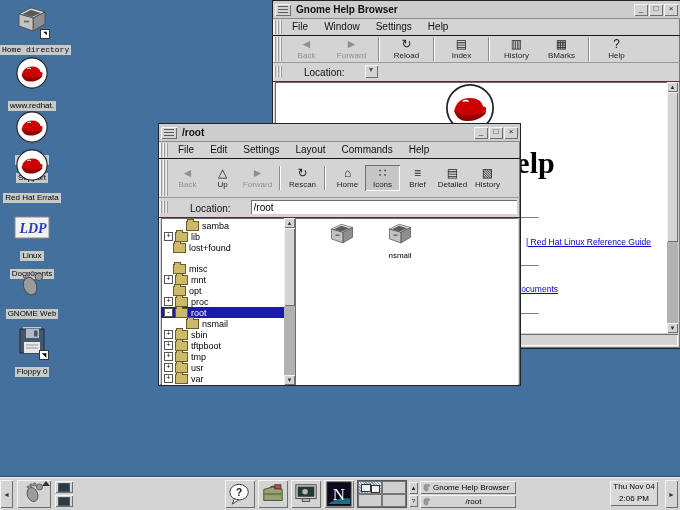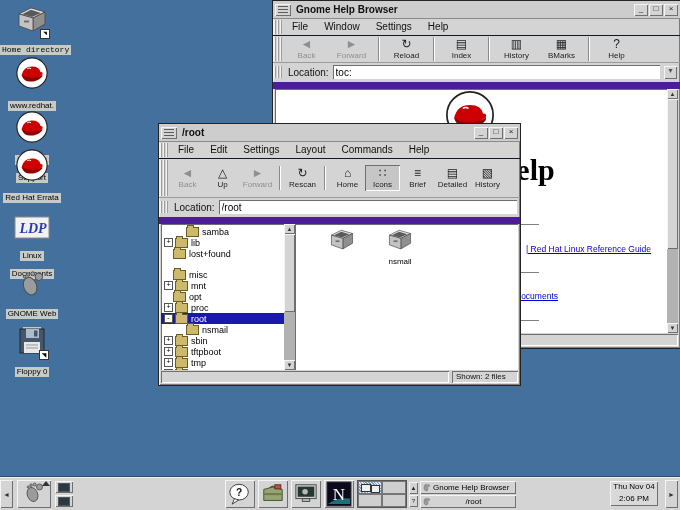--- a/index.html
+++ b/index.html
@@ -31,21 +31,21 @@
     background:repeating-linear-gradient(90deg,#f1f1f1 0 1px,#9d9d9d 1px 2px,#d4d4d4 2px 3px);}
   .mitem{font-size:10px;padding:2px 8px 3px;color:#101010;}
   .toolbar{display:flex;align-items:center;border-bottom:1px solid #9a9a9a;flex:0 0 auto;}
   .tbtn{display:flex;flex-direction:column;align-items:center;justify-content:center;padding:2px 0;color:#222;}
   .tbtn .g{font-size:12px;line-height:13px;}
   .tbtn .l{font-size:8px;line-height:9px;}
   .tbtn.disabled{color:#8f8f8f;}
   .tbtn.pressed{background:#c6c6c6;box-shadow:inset 1px 1px 0 #6f6f6f,inset -1px -1px 0 #fff;}
   .tsep{width:2px;height:24px;margin:0 4px;flex:0 0 auto;
     box-shadow:inset 1px 0 0 #8a8a8a,inset -1px 0 0 #fff;}
-  .locbar{display:flex;align-items:center;gap:4px;padding:2px 3px 3px 0;border-bottom:7px solid #4c1d95;flex:0 0 auto;}
+  .locbar{display:flex;align-items:flex-end;gap:20px;padding:2px 3px 3px 0;border-bottom:1px solid #4c1d95;flex:0 0 auto;}
   .locbar label{font-size:10px;color:#101010;}
   .locinput{flex:1;height:14px;font-size:10px;padding:0 3px;border:0;background:#fff;
     box-shadow:inset 1px 1px 0 #6e6e6e,inset -1px -1px 0 #fff;font-family:"Liberation Sans",sans-serif;}
   .statusbar{display:flex;gap:3px;padding:1px 2px 2px;flex:0 0 auto;}
   .scell{box-shadow:inset 1px 1px 0 #707070,inset -1px -1px 0 #fff;font-size:8px;
     padding:1px 4px 0;height:11px;color:#111;}
   
   .sb{background:#b2b2b2;position:relative;}
   .sbarrow{width:11px;height:10px;font-size:6px;line-height:10px;text-align:center;color:#333;
     background:#d4d4d4;box-shadow:inset 1px 1px 0 #f4f4f4,inset -1px -1px 0 #6f6f6f;}
@@ -212,21 +212,20 @@
           <div class="tsep"></div>
           <div class="tbtn" style="width: 45px;">
             <span class="g">?</span>
             <span class="l">Help</span>
           </div>
         </div>
     </div>
     <div class="locbar">
       <div class="grip"></div>
       <label>Location:</label>
-      <input class="locinput" readonly="" value="toc:" style="">
       <div class="wbtn" style="width:13px;height:13px;color:#555;">▾</div>
     </div>
     <div id="help-content">
       <div style="position:absolute;left:169px;top:0px;" id="content-logo"><svg width="52" height="52" viewBox="0 0 36 36">
     <circle cx="18" cy="18" r="16" fill="#ffffff" stroke="#222" stroke-width="1.2"></circle>
     <path d="M7 20 Q9 11 18 11 Q26 11 27 17 Q30 17 29 19.5 Q24 24 14 24.5 Q9 24.5 7 20 Z" fill="#cc0000"></path>
     <path d="M7 20 Q13 24 21 22.8 Q27 21.6 29 19.5 Q29.6 21.5 27 23.5 Q22 27.5 15 27 Q9 26.5 7 20 Z" fill="#8f0000"></path>
     <path d="M13 13.5 q2-1.5 4 0" stroke="#fff" stroke-width="1" fill="none"></path>
   </svg></div>
       <div id="help-heading">Help</div>
@@ -411,24 +410,20 @@
     <polygon points="3,8 15,2 29,6 17,12" fill="#e4e4e4" stroke="#444" stroke-width="0.8"></polygon>
     <polygon points="6,8.2 15,3.8 25,7 16,11" fill="#5a5a5a"></polygon>
     <polygon points="17,12 29,6 29,18 17,25" fill="#8f8f8f" stroke="#444" stroke-width="0.8"></polygon>
     <polygon points="3,8 17,12 17,25 3,20" fill="#c3c3c3" stroke="#444" stroke-width="0.8"></polygon>
     <rect x="8" y="14.5" width="5" height="2" fill="#6e6e6e"></rect>
   </svg></div>
             <div class="flabel">nsmail</div>
           </div>
         </div>
     </div>
-    <div class="statusbar">
-      <div class="scell" style="flex:1;"></div>
-      <div class="scell" style="width:58px;">Shown: 2 files</div>
-    </div>
   </div>
 
   <div id="panel">
     <div class="pbtn hidebtn">◄</div>
     <div style="width:4px;"></div>
     <div class="pbtn" id="main-menu-button">
       <span id="mm-foot"><svg width="24" height="24" viewBox="0 0 24 24">
     <ellipse cx="10.5" cy="14.5" rx="5.2" ry="7.2" transform="rotate(-20 10.5 14.5)" fill="#9b9b9b" stroke="#4c4c4c" stroke-width="0.8"></ellipse>
     <circle cx="17.5" cy="7" r="3" fill="#9b9b9b" stroke="#4c4c4c" stroke-width="0.8"></circle>
     <circle cx="12.6" cy="4.6" r="1.6" fill="#9b9b9b" stroke="#4c4c4c" stroke-width="0.7"></circle>

